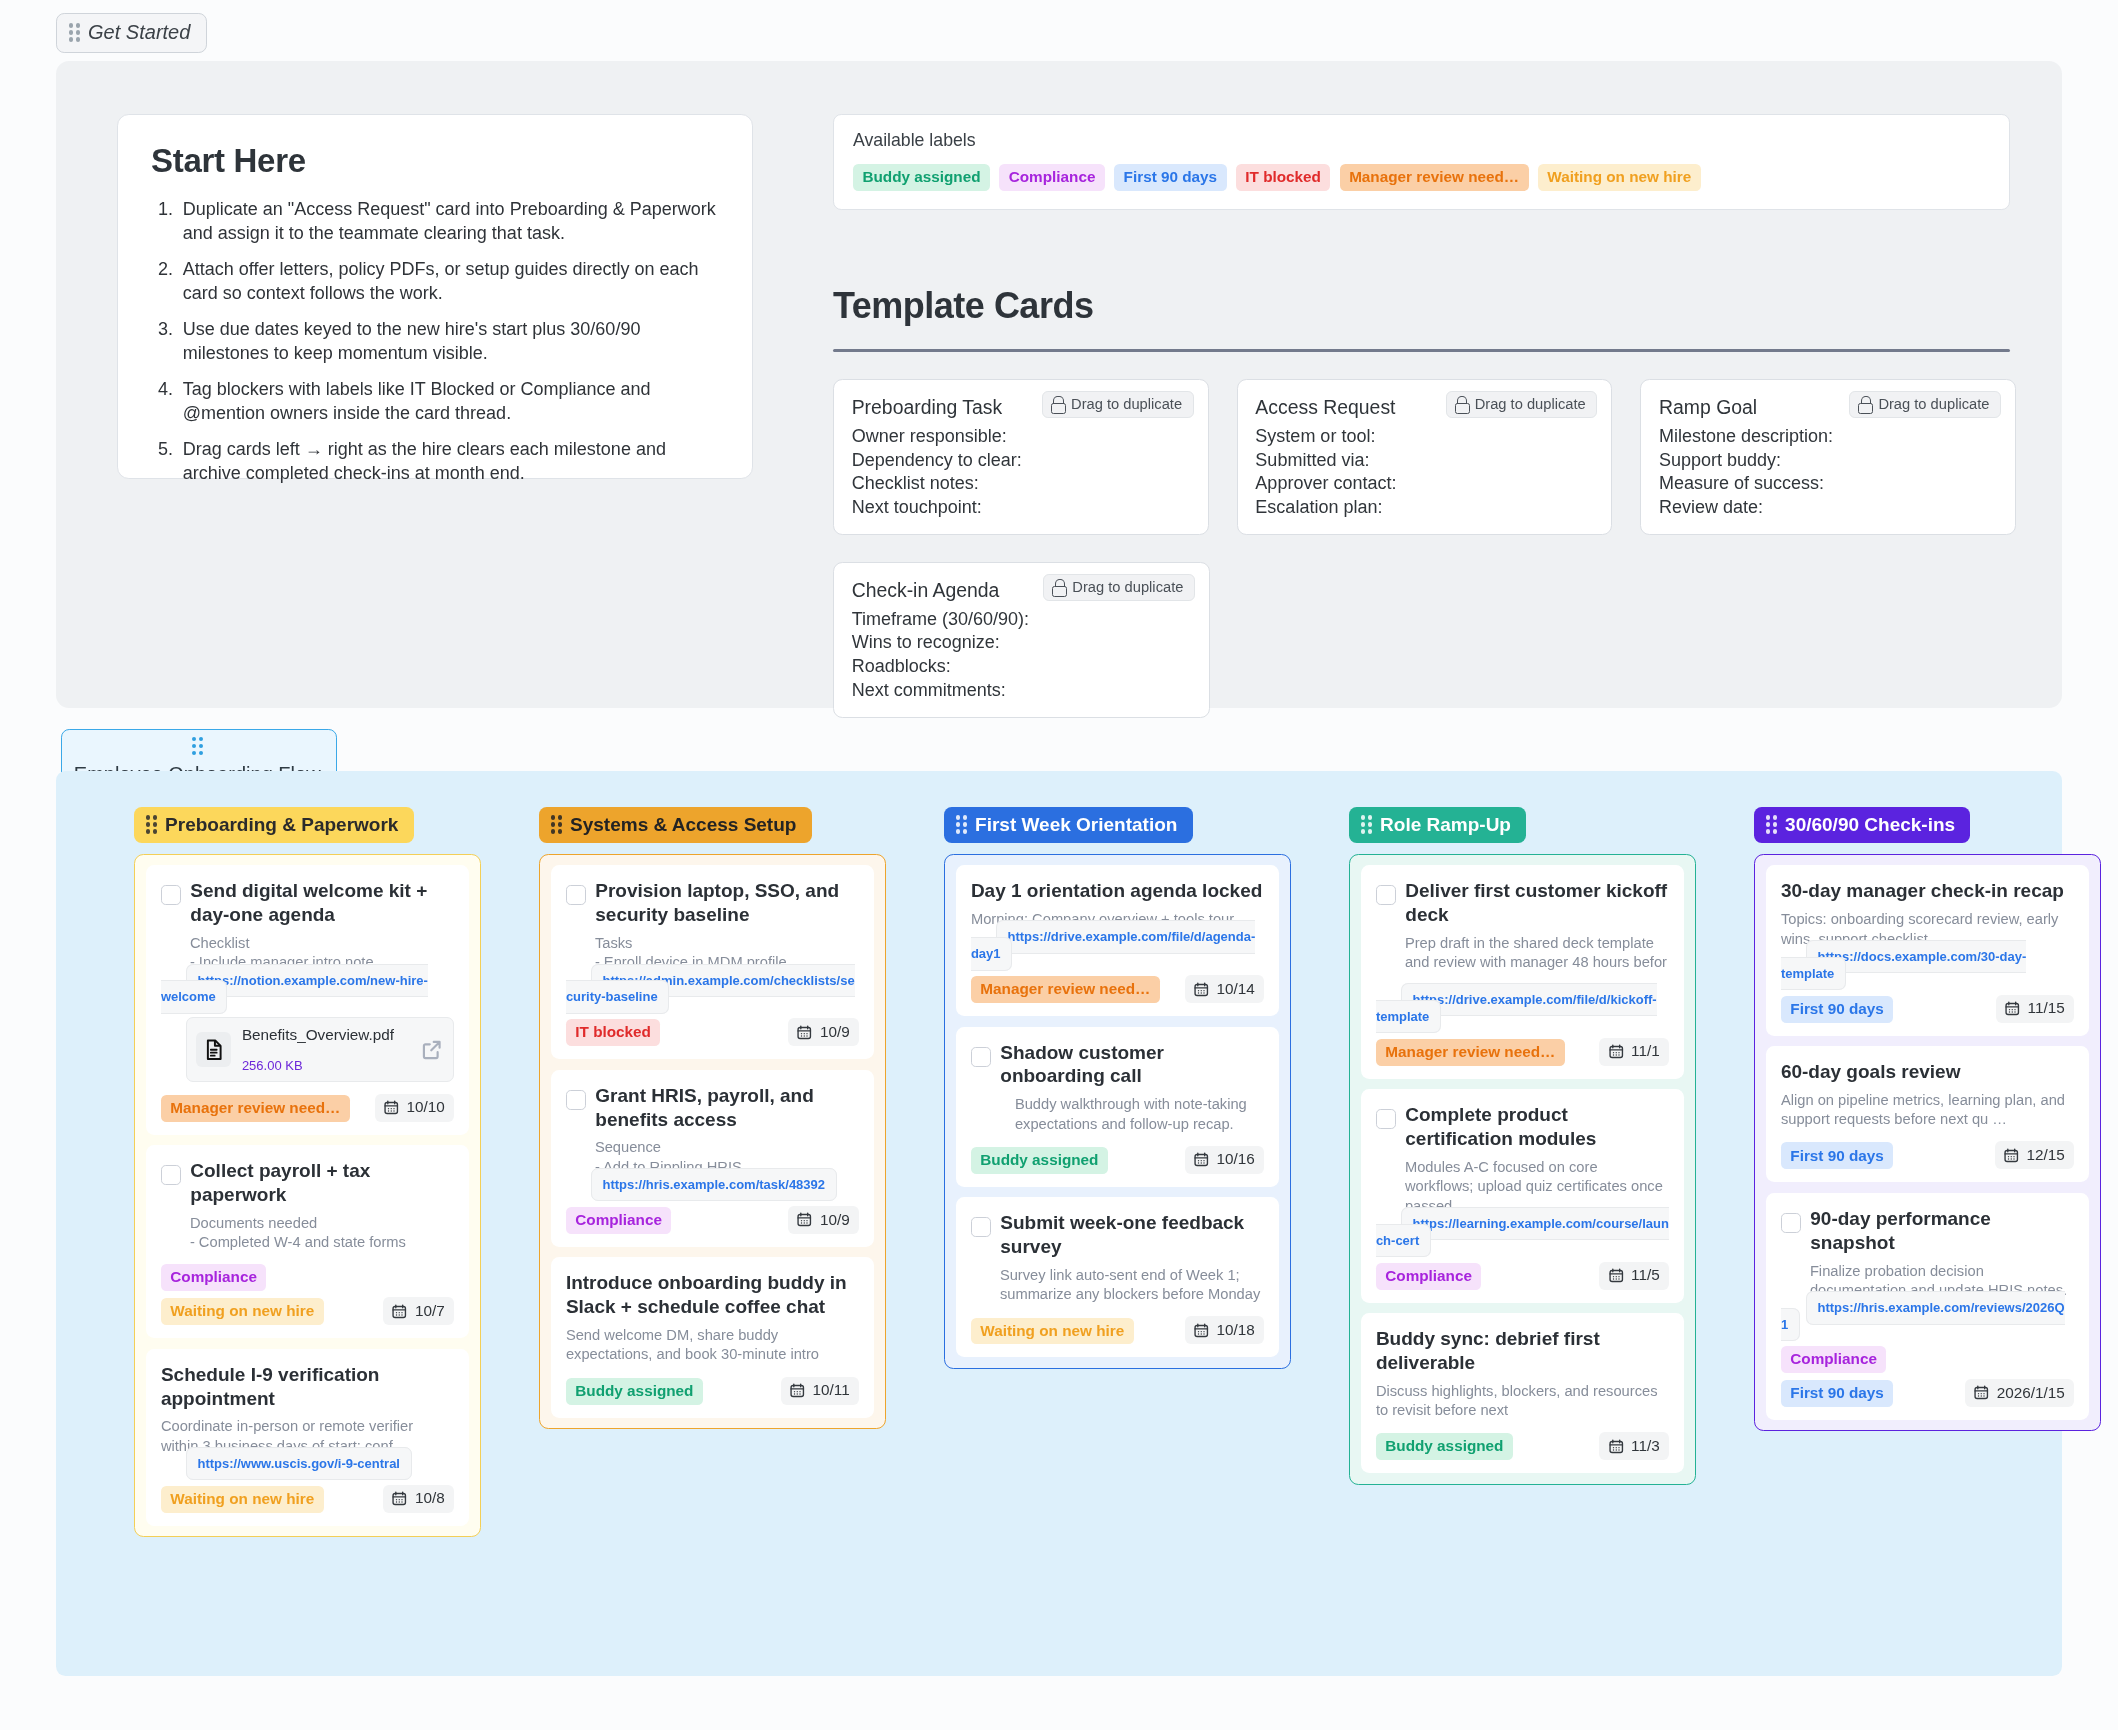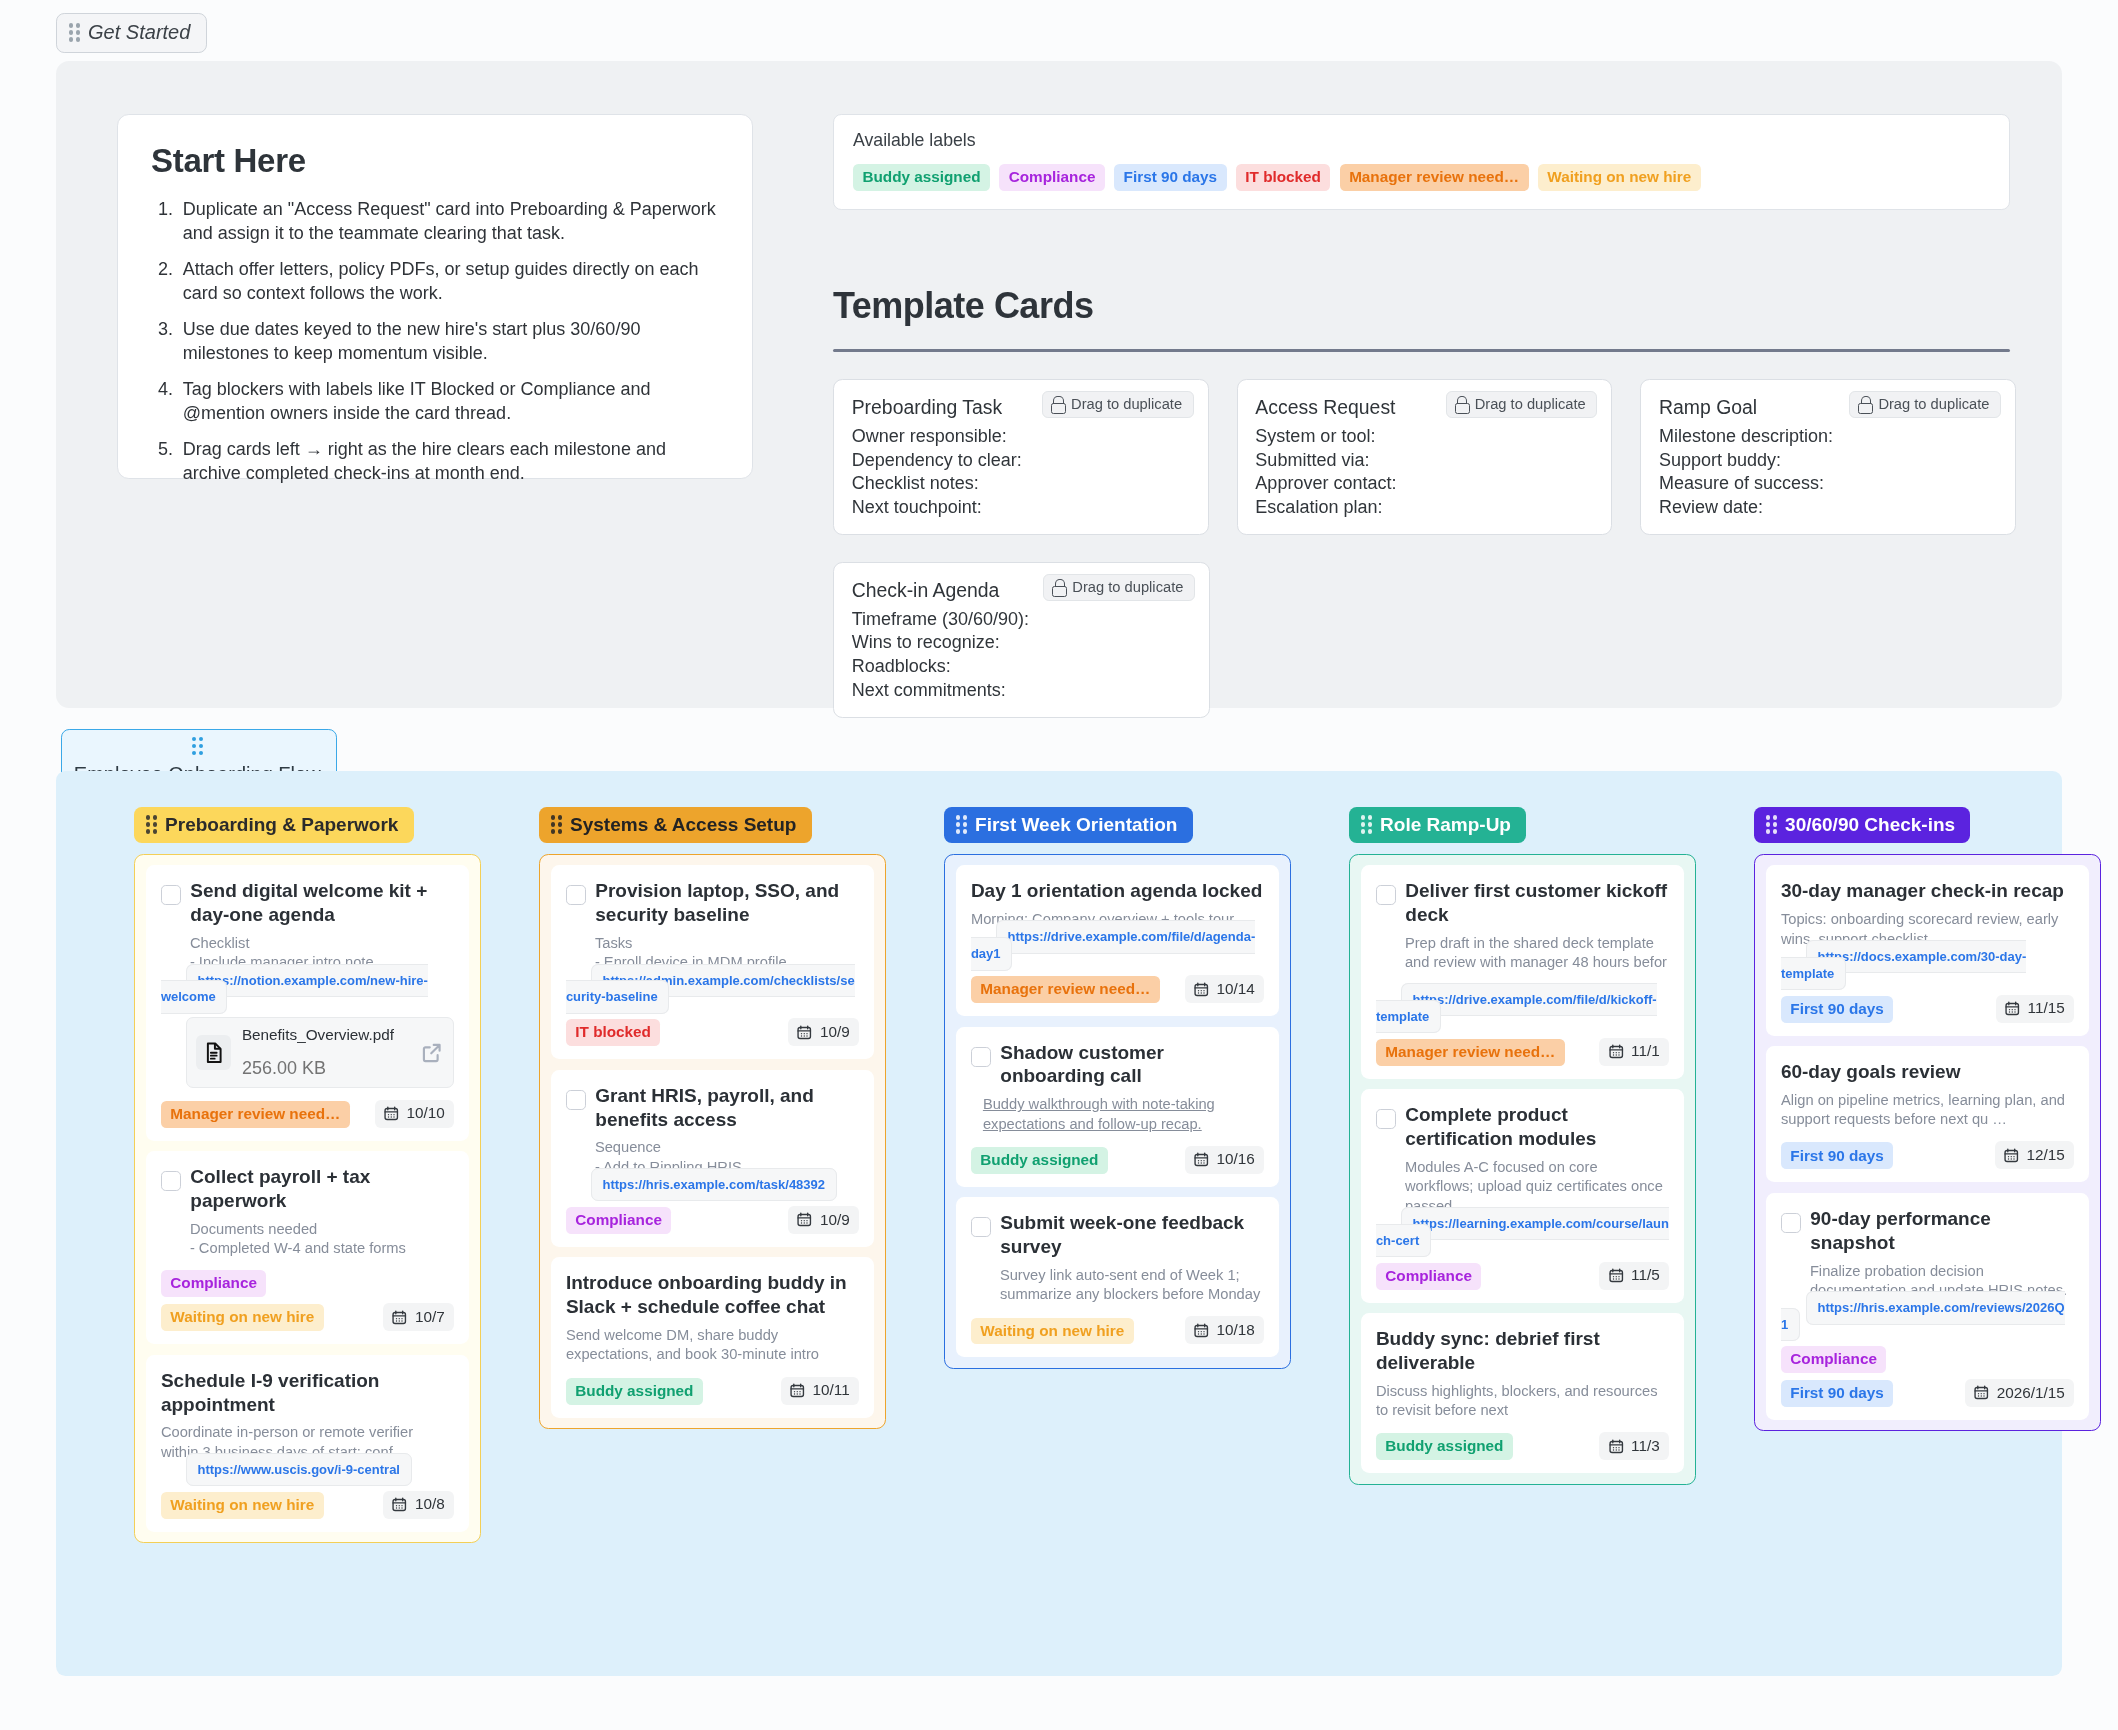--- a/index.html
+++ b/index.html
@@ -178,21 +178,21 @@
   .attach {
     margin: 10.6px 0 0 25px;
     background: #f6f7f8; border: 1.2px solid #e8eaec; border-radius: 7px;
     padding: 8.2px 9.4px;
     display: flex; align-items: center; gap: 10.6px;
   }
   .attach .doc-ico { flex: 0 0 auto; width: 35px; height: 35px; background:#eceef0; border-radius: 5.9px;
     display:flex; align-items:center; justify-content:center; }
   .attach .fmeta { flex: 1 1 auto; min-width: 0; }
   .attach .fname { font-size: 15.3px; color: #2b3036; line-height: 1.2; word-break: break-all; }
-  .attach .fsize { font-size: 18px; color: #737373; margin-top: 13px; }
+  .attach .fsize { font-size: 13px; color: #6d28d9; margin-top: 13px; }
   .ext-ico { flex: 0 0 auto; width: 23.5px; height: 23.5px; }
 
   .card-foot {
     display: flex; align-items: flex-end; justify-content: space-between;
     gap: 9.4px; margin-top: 11.8px;
   }
   .chips { display: flex; flex-wrap: wrap; gap: 7px; max-width: 224px; }
   .due {
     display: inline-flex; align-items: center; gap: 7px;
     background: #f3f4f5; border-radius: 5.9px;
@@ -535,21 +535,21 @@
                     </g>
                   </svg>
                   <span>10/14</span>
                 </span>
               </div></div>
             <div class="card">
               <div class="card-head">
                 <span class="checkbox"></span>
                 <div class="card-title">Shadow customer onboarding call</div>
               </div>
-              <div class="card-desc" style="margin-left: 12px; text-decoration: underline;">Buddy walkthrough with note-taking expectations and follow-up recap.</div>
+              <div class="card-desc" style="margin-left: 44px;">Buddy walkthrough with note-taking expectations and follow-up recap.</div>
               <div class="card-foot">
                 <div class="chips">
                   <span class="chip" style="background: rgb(212, 243, 228); color: rgb(16, 160, 112);">Buddy assigned</span>
                 </div>
                 <span class="due">
                   <svg class="cal-ico" viewBox="0 0 24 24">
                     <rect x="3" y="5" width="18" height="16" rx="3" fill="none" stroke="#34393f" stroke-width="2"></rect>
                     <path d="M7 3v4M17 3v4M3 10h18" stroke="#34393f" stroke-width="2" stroke-linecap="round"></path>
                     <g fill="#34393f">
                       <circle cx="8" cy="14" r="1"></circle>

